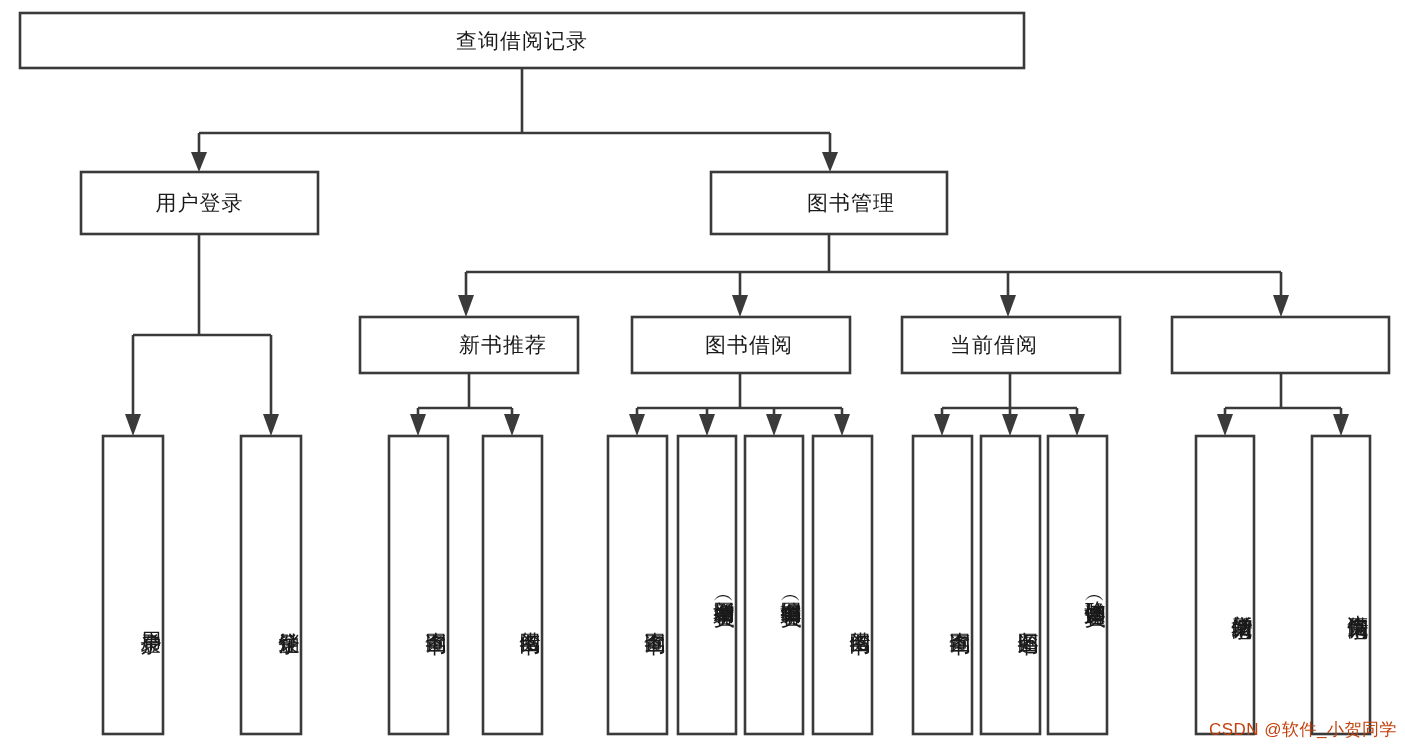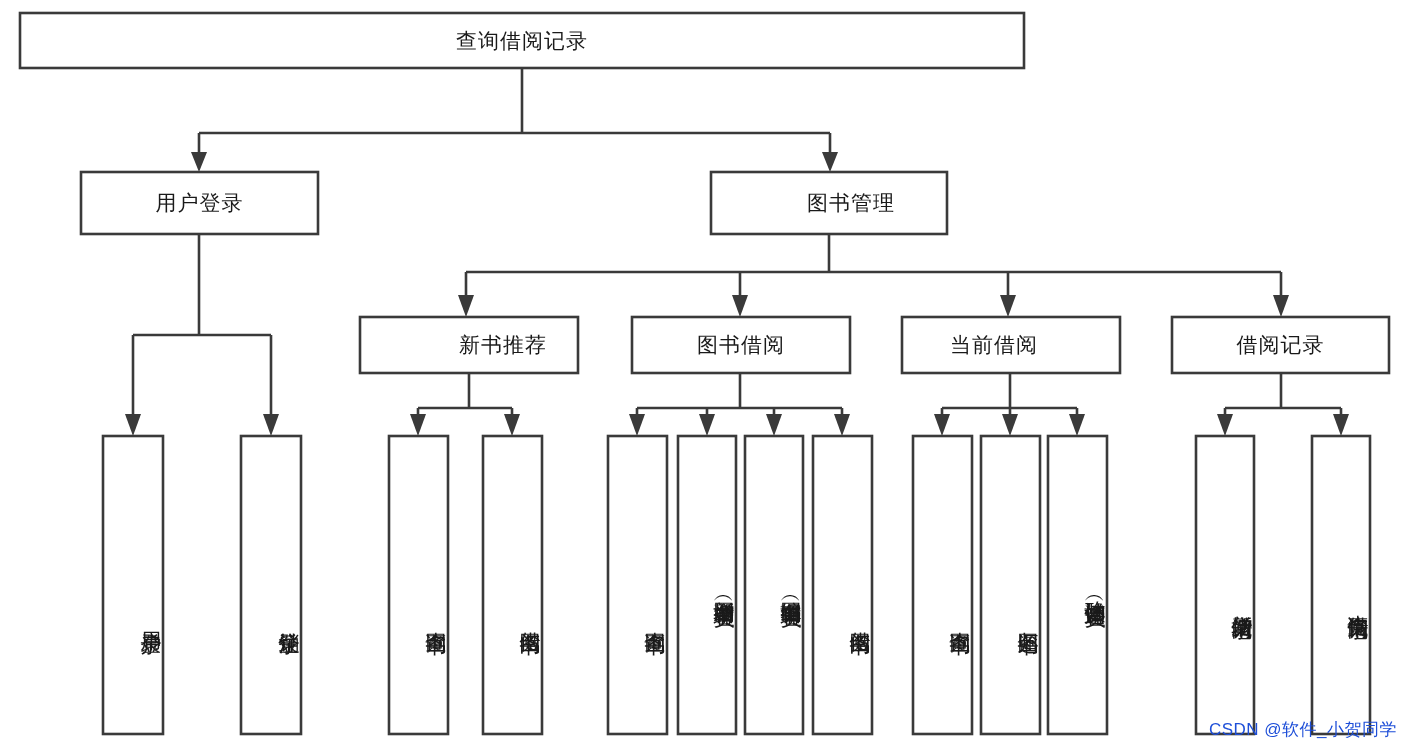--- a/index.html
+++ b/index.html
@@ -71,21 +71,21 @@
     letter-spacing: 1px;
     white-space: nowrap;
     pointer-events: none;
   }
   .watermark {
     position: absolute;
     right: 8px;
     bottom: 6px;
     font-family: "Liberation Sans", "DejaVu Sans", sans-serif;
     font-size: 17px;
-    color: #1d4ed8;
+    color: #c2410c;
     letter-spacing: 0.5px;
     white-space: nowrap;
     pointer-events: none;
   }
 </style>
 </head>
 <body>
 
 <div id="diagram-root">
 
@@ -192,23 +192,22 @@
       <polygon class="arrow-head" points="1333,414 1349,414 1341,436"></polygon>
     </g>
   </svg>
 
   <div class="hlabel-wrap" style="left:20px; top:13px; width:1004px; height:55px;">查询借阅记录</div>
 
   <div class="hlabel-wrap" style="left:81px; top:172px; width:237px; height:62px;">用户登录</div>
   <div class="hlabel-wrap" style="left:711px; top:172px; width:280px; height:62px;">图书管理</div>
 
   <div class="hlabel-wrap" style="left:360px; top:317px; width:218px; height:56px;margin-left:34px;">新书推荐</div>
-  <div class="hlabel-wrap" style="left:632px; top:317px; width:218px; height:56px;">图书借阅</div>
+  <div class="hlabel-wrap" style="left:632px; top:317px; width:218px; height:56px;padding-left:8px;">图书借阅</div>
   <div class="hlabel-wrap" style="left:902px; top:317px; width:184px; height:56px;">当前借阅</div>
-  <div class="hlabel-wrap" style="left:1172px; top:317px; width:217px; height:56px;">借阅记录</div>
 
   <div class="vlabel-wrap" style="left:103px; top:500px; width:60px; height:234px;">用户登录</div>
   <div class="vlabel-wrap" style="left:241px; top:500px; width:60px; height:234px;">注销登录</div>
 
   <div class="vlabel-wrap" style="left:389px; top:500px; width:59px; height:234px;">查询图书</div>
   <div class="vlabel-wrap" style="left:483px; top:500px; width:59px; height:234px;">借阅图书</div>
 
   <div class="vlabel-wrap" style="left:608px; top:500px; width:59px; height:234px;">查询图书</div>
   <div class="vlabel-wrap" style="left:678px; top:443px; width:58px; height:291px;">新增图书（管理员）</div>
   <div class="vlabel-wrap" style="left:745px; top:443px; width:58px; height:291px;">编辑图书（管理员）</div>

